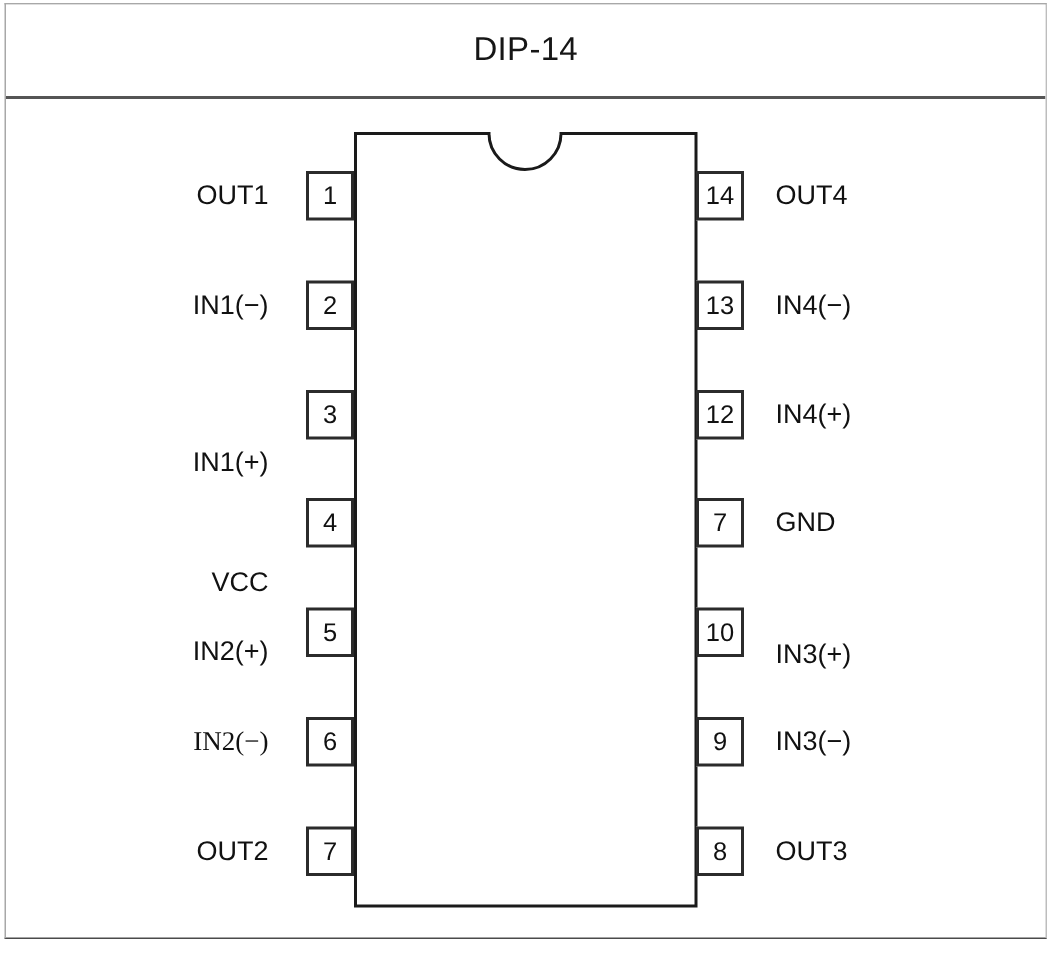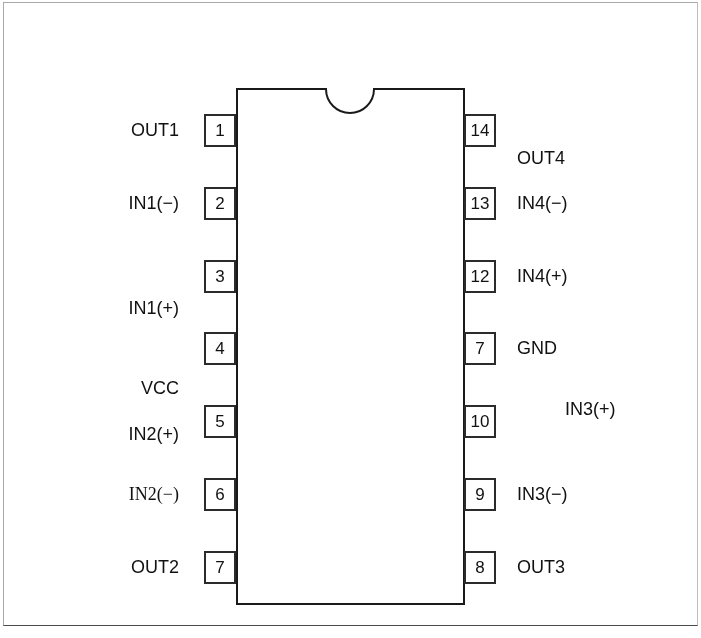--- a/index.html
+++ b/index.html
@@ -111,20 +111,23 @@
   .pin-label.right {
     left: 513px;
     text-align: left;
   }
 </style>
 </head>
 <body>
 
 <div class="panel">
 
+  <div class="panel-header">
+    <div class="panel-title">DIP-14</div>
+  </div>
 
   <div class="diagram">
 
     <svg class="diagram-svg" width="695" height="561" viewBox="0 0 695 561">
 
       <rect class="chip-body" x="233" y="23" width="227" height="515"></rect>
 
       <path class="chip-notch" d="M 322 23 A 24 24 0 0 0 370 23 Z"></path>
 
       <rect class="notch-cover" x="323" y="20" width="46" height="4"></rect>
@@ -148,33 +151,33 @@
 
       <div class="pin-box" style="left:200px; top:412px;">6</div>
       <div class="pin-label left" style="top:417px;font-family:Liberation Serif, serif;">IN2(−)</div>
 
       <div class="pin-box" style="left:200px; top:485px;">7</div>
       <div class="pin-label left" style="top:490px;">OUT2</div>
     </div>
 
     <div>
       <div class="pin-box" style="left:460px; top:48px;">14</div>
-      <div class="pin-label right" style="top:53px;margin-top:28px;">OUT4</div>
+      <div class="pin-label right" style="top:53px;">OUT4</div>
 
       <div class="pin-box" style="left:460px; top:121px;">13</div>
       <div class="pin-label right" style="top:126px;">IN4(−)</div>
 
       <div class="pin-box" style="left:460px; top:194px;">12</div>
       <div class="pin-label right" style="top:199px;">IN4(+)</div>
 
       <div class="pin-box" style="left:460px; top:266px;">7</div>
       <div class="pin-label right" style="top:271px;">GND</div>
 
       <div class="pin-box" style="left:460px; top:339px;">10</div>
-      <div class="pin-label right" style="top:332px;margin-left:48px;">IN3(+)</div>
+      <div class="pin-label right" style="top:359px;">IN3(+)</div>
 
       <div class="pin-box" style="left:460px; top:412px;">9</div>
       <div class="pin-label right" style="top:417px;">IN3(−)</div>
 
       <div class="pin-box" style="left:460px; top:485px;">8</div>
       <div class="pin-label right" style="top:490px;">OUT3</div>
     </div>
 
   </div>
 </div>

